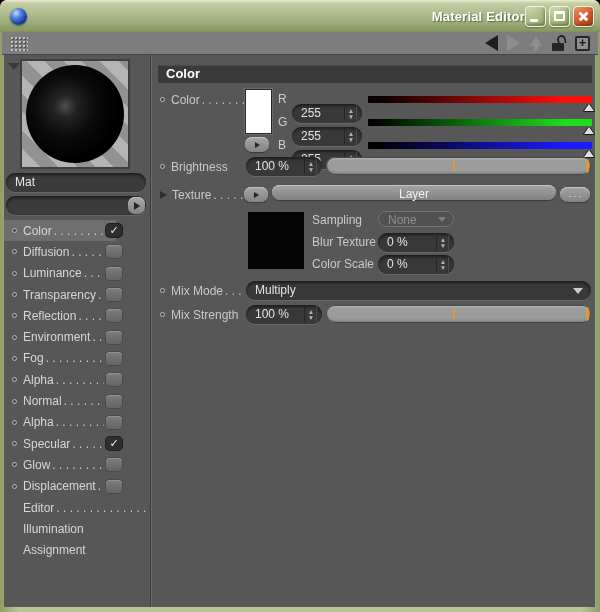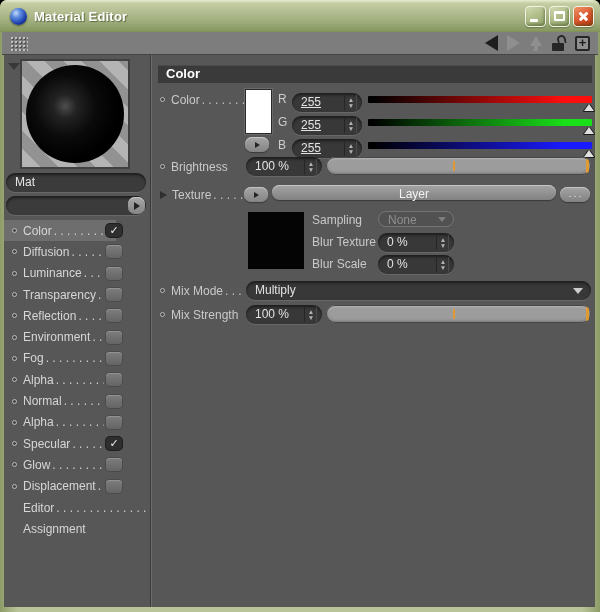--- a/index.html
+++ b/index.html
@@ -6,21 +6,21 @@
   html,body { width:600px; height:612px; background:#000; }
   body { font-family:"Liberation Sans","DejaVu Sans",sans-serif; font-size:12px; -webkit-font-smoothing:antialiased; }
 
   .window { position:relative; width:600px; height:612px;
     background:linear-gradient(90deg,#8e9c68 0%,#b9c498 3%,#b9c498 97%,#8e9c68 100%);
     border-radius:7px 7px 0 0; overflow:hidden; }
 
   
   .titlebar { position:absolute; top:0; left:0; right:0; height:32px;
     background:linear-gradient(180deg,#e9edd2 0%,#c5cea4 10%,#aeb98c 45%,#99a876 75%,#87985f 97%,#7b8c55 100%);
-    display:flex; align-items:center; padding:0 6px; }
+    display:flex; align-items:center; padding:0 6px;text-align:right; }
   .app-icon { width:17px; height:17px; border-radius:50%; margin:0 7px 0 4px;
     background:radial-gradient(circle at 35% 30%, #c4dcf8 0%, #5b8ade 28%, #1b3da8 65%, #0a1c66 100%);
     box-shadow:0 1px 2px rgba(40,50,20,.6); flex:none; }
   .title { color:#fff; font-weight:bold; font-size:13px; letter-spacing:.2px;
     text-shadow:1px 1px 1px #5d6b41; flex:1; }
   .win-buttons { display:flex; gap:3px; }
   .wbtn { width:21px; height:21px; border:1px solid #f2f5e4; border-radius:4px; position:relative;
     box-shadow:inset -1px -2px 3px rgba(50,70,25,.45), 0 1px 1px rgba(60,70,40,.4); }
   .wbtn.olive { background:linear-gradient(150deg,#d2dab2 0%,#b2bf8c 45%,#93a46c 100%); }
   .wbtn.close { background:linear-gradient(150deg,#ef9468 0%,#d9542c 55%,#b93611 100%); }
@@ -107,21 +107,21 @@
 
   .swatch { position:absolute; left:94px; top:35px; width:25px; height:43px; background:#fff;
     box-shadow:0 0 0 1px #2a2a2a, 0 0 0 2px #6a6a6a; }
   .pill-btn { position:absolute; width:24px; height:15px; border-radius:7px;
     background:linear-gradient(180deg,#a6a6a6,#848484); box-shadow:inset 0 1px 0 #c4c4c4, 0 1px 1px #3a3a3a;
     display:flex; align-items:center; justify-content:center; }
   .pill-btn .tr { width:0;height:0;border-top:3.5px solid transparent;border-bottom:3.5px solid transparent;border-left:5.5px solid #242424; }
 
   .rgb-row { position:absolute; left:126px; width:314px; height:20px; }
   .rgb-letter { position:absolute; left:0; top:0; line-height:19px; color:#cdcdcd; }
-  .rgb-field { position:absolute; left:14px; top:3px; width:70px;text-decoration:underline; }
+  .rgb-field { position:absolute; left:14px; top:14px; width:70px; }
   .track { position:absolute; left:90px; top:6px; width:224px; height:7px; border-radius:1px; }
   .handle { position:absolute; right:-2px; bottom:-8px; width:0; height:0;
     border-left:5px solid transparent; border-right:5px solid transparent; border-bottom:7px solid #e0e0e0;
     filter:drop-shadow(0 1px 0 #1a1a1a) drop-shadow(1px 0 0 #1a1a1a) drop-shadow(-1px 0 0 #1a1a1a); }
 
   .slider { position:absolute; height:18px; width:265px; background:#9c9c9c; border-radius:9px;
     box-shadow:inset 0 0 0 1px #474747, inset 0 2px 2px rgba(255,255,255,.25), inset 0 -2px 3px rgba(0,0,0,.25); }
   .slider .tick { position:absolute; left:48%; top:4px; bottom:4px; width:2px; background:#e09a30; }
   .slider .cap { position:absolute; right:2px; top:2px; bottom:2px; width:3px; background:#e09a30; border-radius:0 7px 7px 0; }
 
@@ -271,20 +271,25 @@
             <span class="leader"> . . . . . . . . . . . . . . . . . . . .</span>
             <span class="cbx"></span>
           </div>
           <div class="ch-row">
             <span class="bullet hide"></span>
             <span class="ch-label">Editor</span>
             <span class="leader"> . . . . . . . . . . . . . . . . . . . .</span>
           </div>
           <div class="ch-row">
             <span class="bullet hide"></span>
+            <span class="ch-label">Illumination</span>
+            <span class="leader"></span>
+          </div>
+          <div class="ch-row">
+            <span class="bullet hide"></span>
             <span class="ch-label">Assignment</span>
             <span class="leader"></span>
           </div>
         </div>
     </div>
 
     <div class="panel">
       <div class="sec-header">Color</div>
 
       <div class="plabel" style="top:35px; width:112px;">
@@ -364,21 +369,21 @@
         <span class="arr"></span>
       </div>
       <div class="sub-label" style="top:178px;">Blur Texture</div>
       <div class="field" style="left:226px; top:178px; width:76px; padding-right:20px;">
         <span>0 %</span>
         <span class="spinner">
             <span>▲</span>
             <span>▼</span>
           </span>
       </div>
-      <div class="sub-label" style="top:200px;">Blur Scale</div>
+      <div class="sub-label" style="top:200px;">Color Scale</div>
       <div class="field" style="left:226px; top:200px; width:76px; padding-right:20px;">
         <span>0 %</span>
         <span class="spinner">
             <span>▲</span>
             <span>▼</span>
           </span>
       </div>
 
       <div class="plabel" style="top:226px; width:86px;">
         <span class="bullet"></span>

